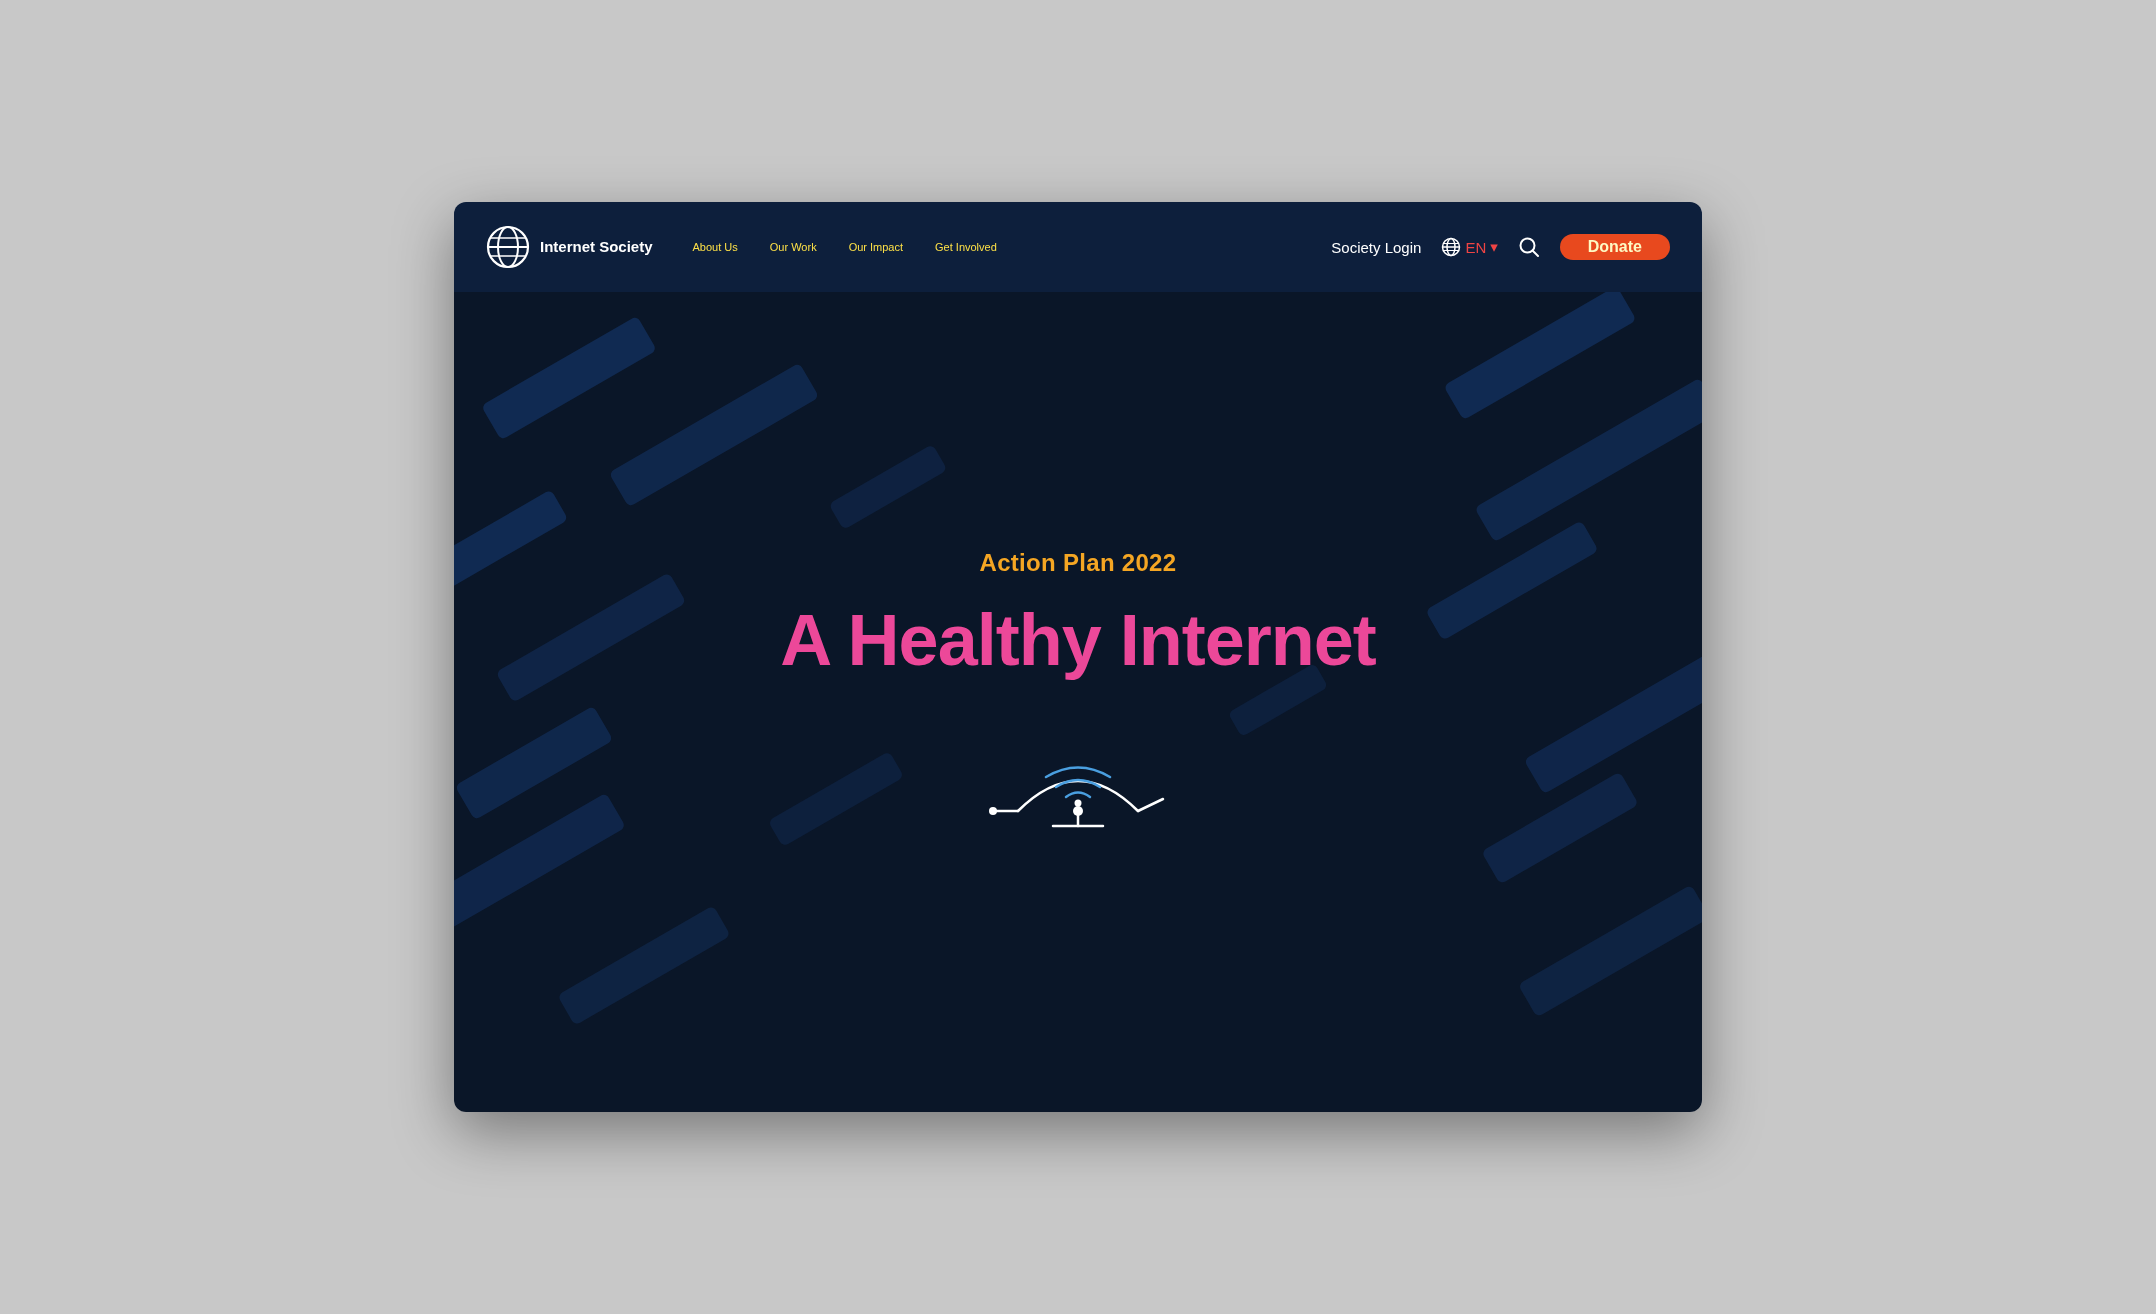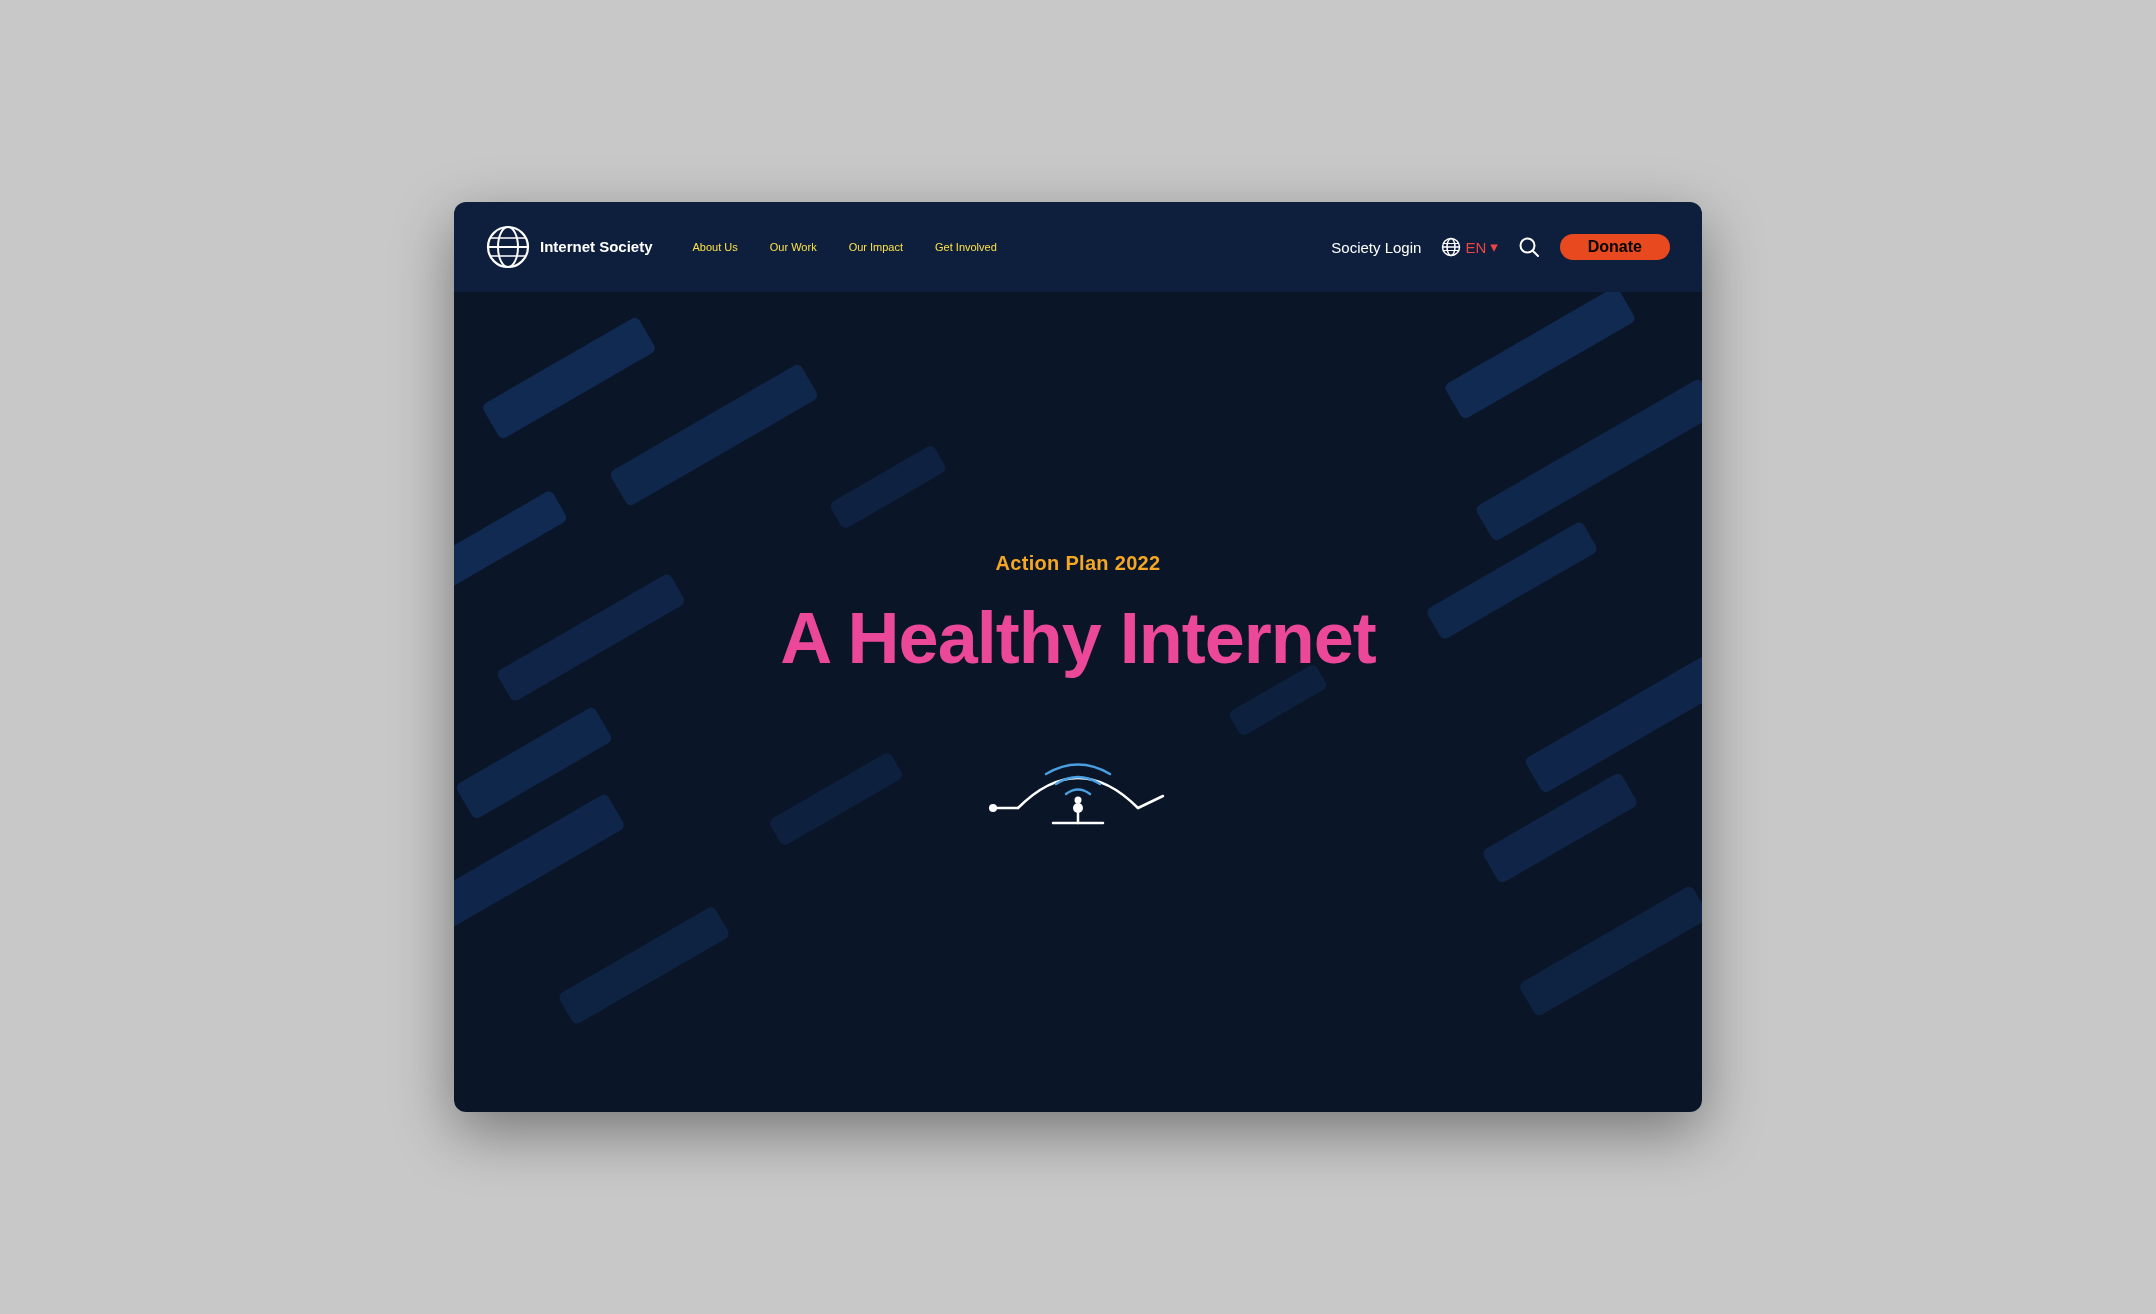--- a/index.html
+++ b/index.html
@@ -96,21 +96,21 @@
     }
 
     .search-icon {
       width: 22px;
       height: 22px;
       cursor: pointer;
     }
 
     .donate-btn {
       background: #e8491e;
-      color: #000000;
+      color: #fef9c3;
       border: none;
       border-radius: 50px;
       padding: 4px 28px;
       font-size: 16px;
       font-weight: 600;
       cursor: pointer;
       white-space: nowrap;
     }
 
     
@@ -159,21 +159,21 @@
 
     .hero-content {
       position: relative;
       z-index: 2;
       text-align: center;
       max-width: 860px;
     }
 
     .hero-subtitle {
       color: #f5a623;
-      font-size: 20px;
+      font-size: 24px;
       font-weight: 600;
       margin-bottom: 24px;
       letter-spacing: 0.3px;
     }
 
     .hero-title {
       color: #ec4899;
       font-size: 72px;
       font-weight: 800;
       line-height: 1.1;

